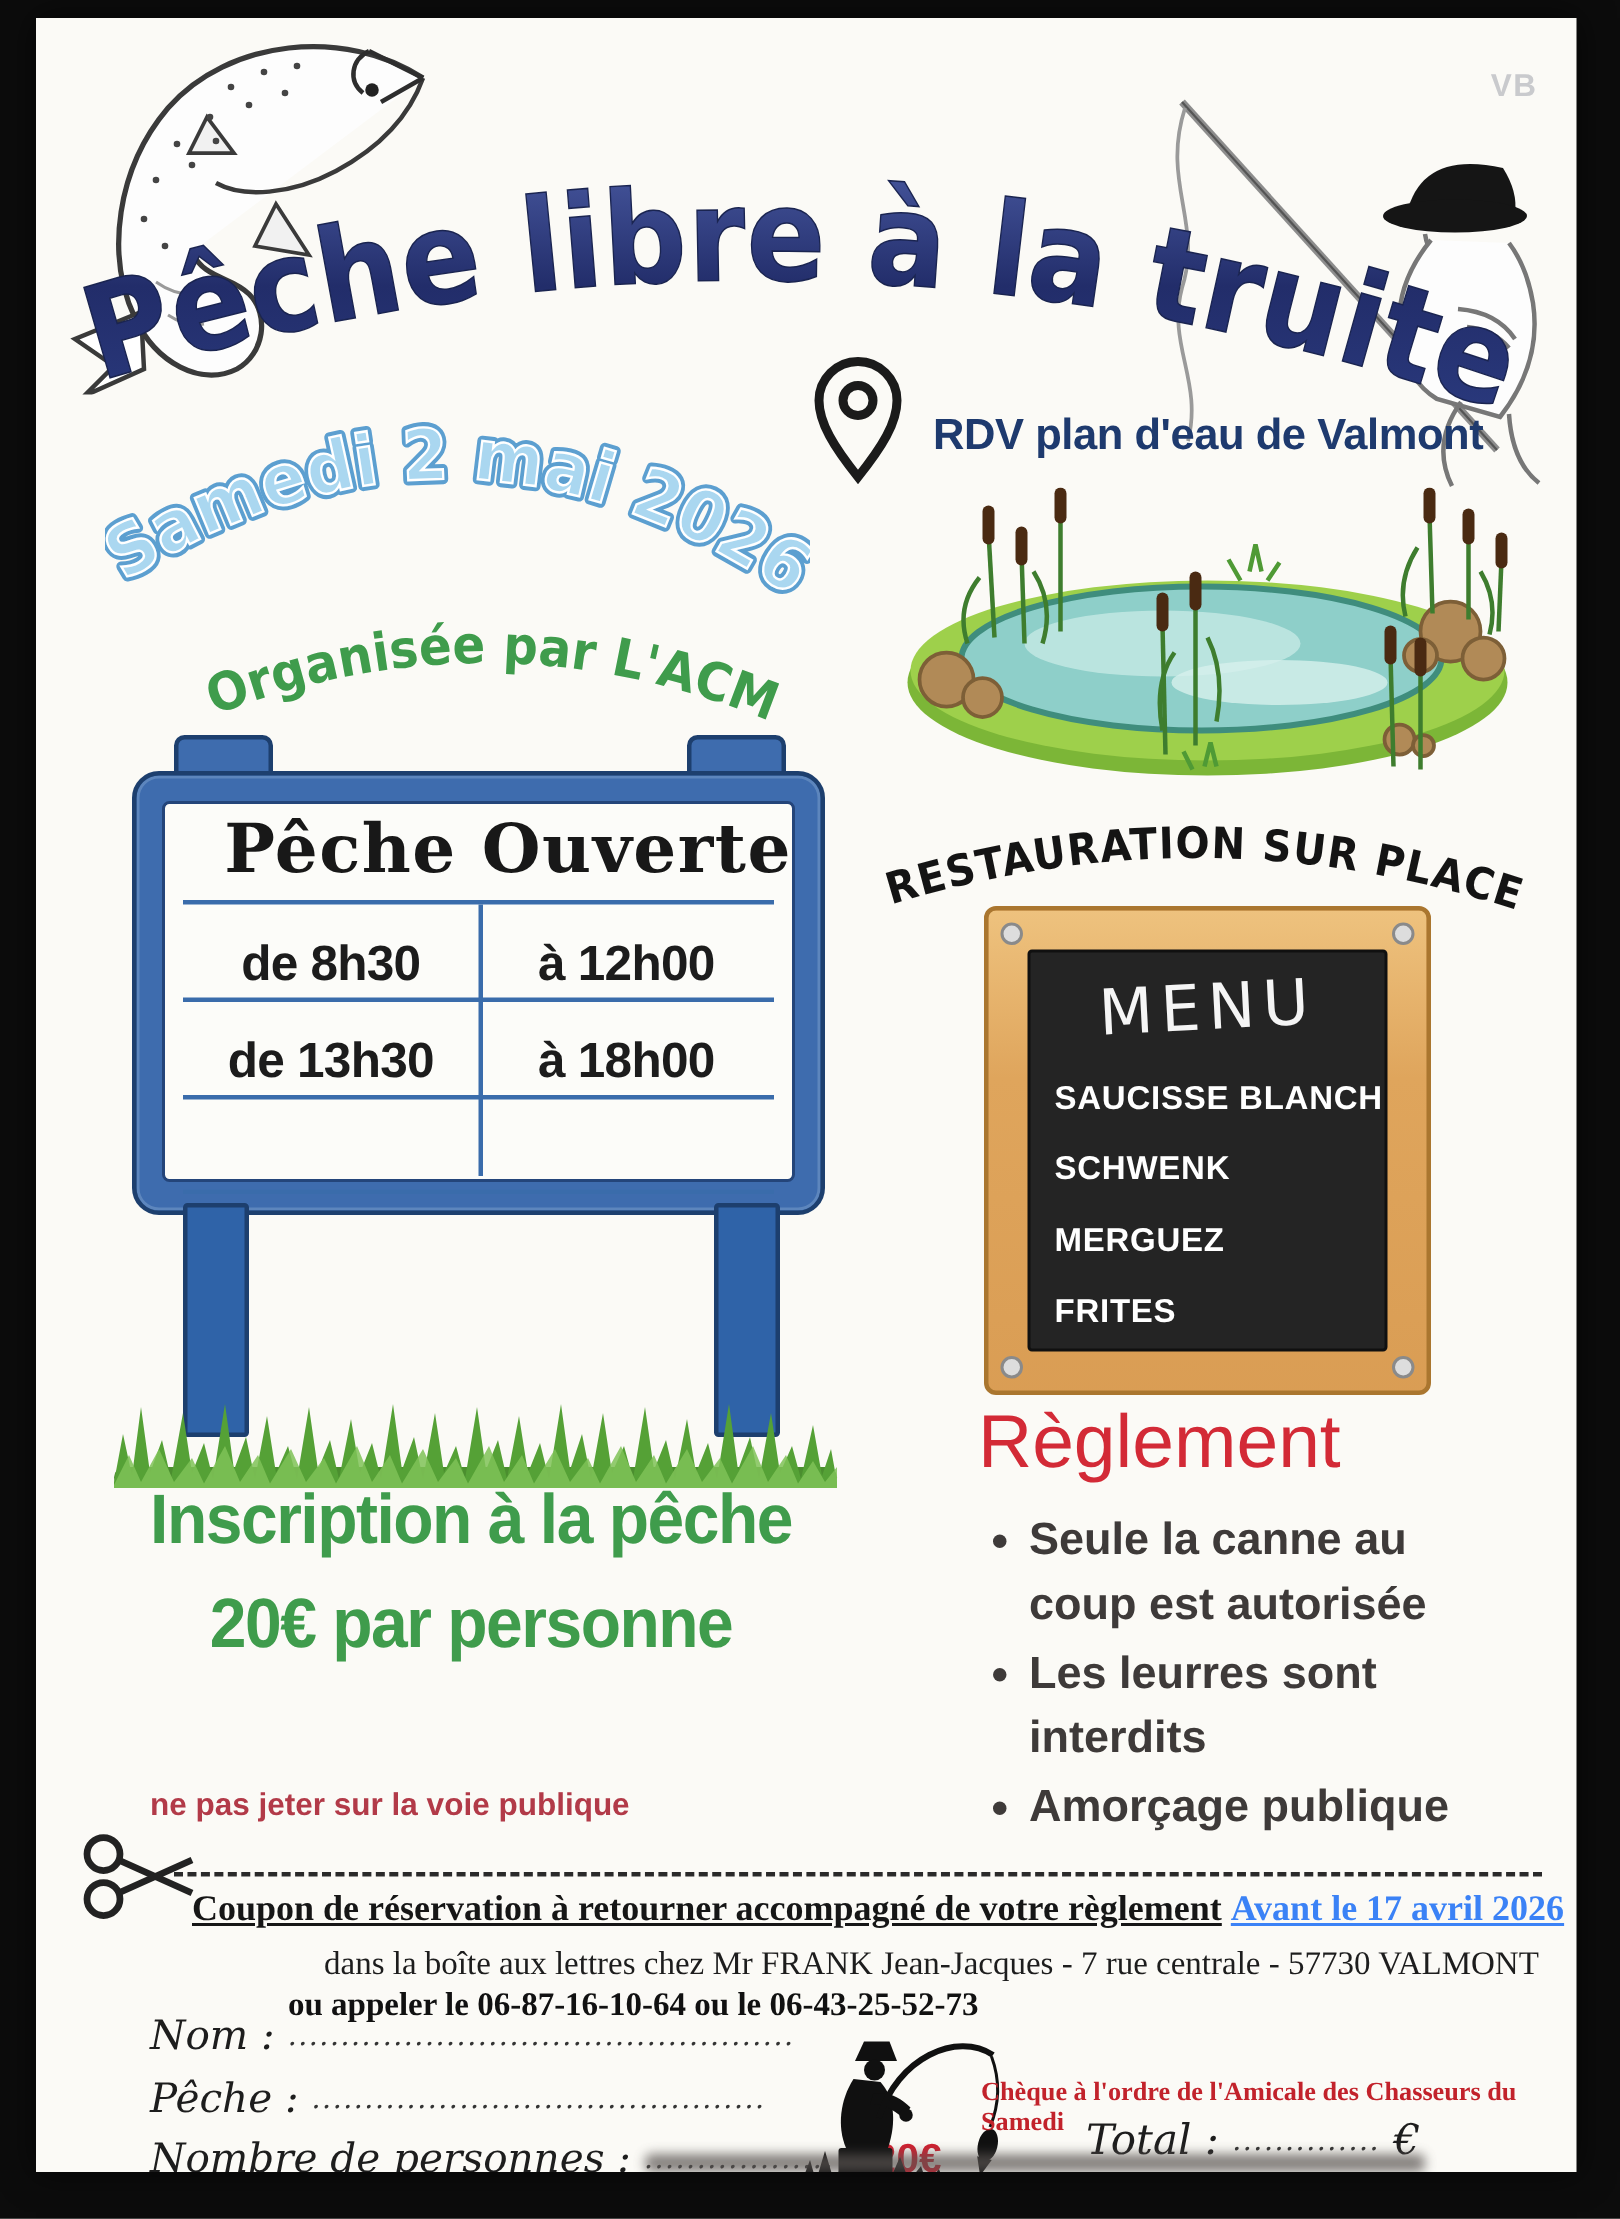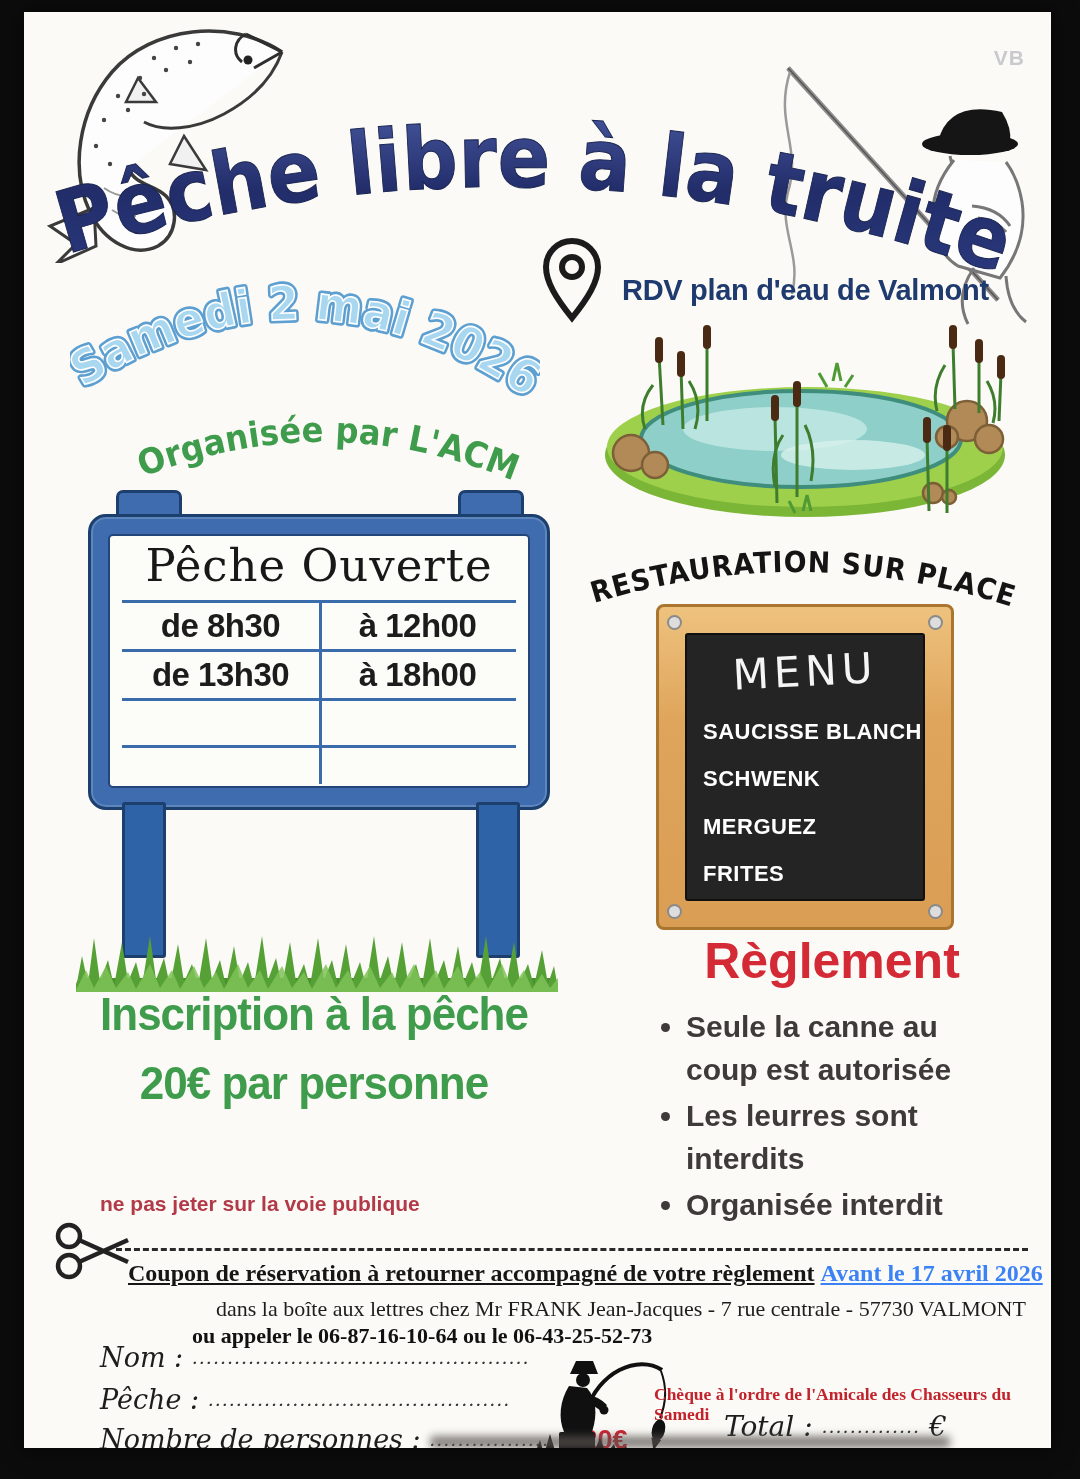--- a/index.html
+++ b/index.html
@@ -10,42 +10,42 @@
   svg text{font-family:"DejaVu Sans",sans-serif;}
   
   .watermark{right:26px;top:34px;color:#c9cacd;font-size:21px;font-weight:bold;letter-spacing:1px;text-align:right;}
   
   .rdv{left:598px;top:262px;width:414px;font-size:29px;font-weight:bold;color:#1e3a6e;letter-spacing:-.3px;}
   
   .sign{left:64px;top:478px;width:462px;height:502px;}
   .sign .tab{position:absolute;top:0;width:60px;height:32px;background:#3e6cae;border:3px solid #1d3f6e;border-radius:7px;}
   .sign .frame{position:absolute;left:0;top:24px;width:456px;height:290px;background:#3e6cae;border:3px solid #1d3f6e;border-radius:18px;box-shadow:inset 0 0 0 2px #5d86bd;}
   .sign .panel{position:absolute;left:20px;top:44px;width:418px;height:250px;background:#fcfcf9;border:2px solid #24457a;border-radius:5px;}
-  .sign-title{margin-top:4px;text-align:center;font-family:"DejaVu Serif",serif;font-size:45px;color:#181818;letter-spacing:1px;line-height:1.15;}
+  .sign-title{margin-top:4px;text-align:right;font-family:"DejaVu Serif",serif;font-size:45px;color:#181818;letter-spacing:1px;line-height:1.15;font-weight:bold;}
   .sign-table{position:absolute;left:12px;right:12px;top:64px;bottom:2px;border-top:3px solid #3a6cab;}
   .sign-vline{position:absolute;left:50%;top:0;bottom:0;width:3px;background:#3a6cab;}
-  .sign-row{height:46px;border-bottom:3px solid #3a6cab;display:flex;}
+  .sign-row{height:46px;border-bottom:3px solid #3a6cab;display:flex;margin-top:16px;}
   .sign-row.empty1{height:44px;}
   .sign-row.empty2{height:46px;border-bottom:none;}
   .sign-cell{width:50%;display:flex;align-items:center;justify-content:center;
     font-size:33px;font-weight:bold;color:#1c1c1c;letter-spacing:-.5px;}
   .post{position:absolute;top:312px;width:38px;height:150px;background:#2f63a8;border:3px solid #1d3f6e;border-radius:3px;}
   
   .inscription{left:30px;top:972px;width:520px;text-align:center;color:#3f9c4c;font-weight:bold;
     font-size:44px;line-height:1.47;letter-spacing:-1px;transform:scaleY(1.06);}
   
   .board{left:632px;top:592px;width:292px;height:320px;background:linear-gradient(180deg,#eec27e 0%,#dfa55c 35%,#d1904444 100%),#dda25a;border:3px solid #aa762f;border-radius:8px;}
   .board-inner{position:absolute;left:26px;top:26px;right:26px;bottom:26px;background:#242424;border:2px solid #101010;border-radius:3px;overflow:hidden;}
   .screw{position:absolute;width:11px;height:11px;border-radius:50%;background:#dddddd;border:2px solid #8a8a8a;}
   .menu-title{margin-top:12px;text-align:center;color:#f5f5f5;font-size:42px;letter-spacing:5px;transform:rotate(-3deg);font-family:"DejaVu Sans",sans-serif;}
   .menu-items{margin:12px 0 0 16px;}
   .menu-item{color:#fff;font-weight:bold;font-size:22px;letter-spacing:.5px;line-height:2.15;white-space:nowrap;}
   
   .reglement{left:628px;top:920px;width:360px;}
-  .reglement h2{margin:0;text-align:center;color:#d32a36;font-size:50px;font-weight:bold;font-family:"Liberation Sans",sans-serif;}
+  .reglement h2{margin:0;text-align:left;color:#d32a36;font-size:50px;font-weight:normal;font-family:"Liberation Sans",sans-serif;}
   .reglement ul{margin:16px 0 0 8px;padding-left:26px;}
   .reglement li{font-size:30px;font-weight:bold;color:#3e3a39;line-height:1.42;margin-bottom:4px;}
   
   .no-litter{left:76px;top:1180px;font-size:21px;font-weight:bold;color:#b23a48;}
   .cutline{left:92px;top:1236px;width:912px;border-top:3px dashed #2a2a2a;}
   .coupon-h{left:104px;top:1248px;width:910px;font-family:"Liberation Serif",serif;font-size:24px;white-space:nowrap;}
   .coupon-h .main{font-weight:bold;color:#161616;text-decoration:underline;}
   .coupon-h .deadline{font-weight:bold;color:#3b82f6;text-decoration:underline;}
   .coupon-l2{left:168px;top:1284px;font-family:"Liberation Serif",serif;font-size:22px;color:#1d1d1d;white-space:nowrap;margin-left:24px;}
   .coupon-l3{left:168px;top:1311px;font-family:"Liberation Serif",serif;font-size:22px;font-weight:bold;color:#111;white-space:nowrap;}
@@ -242,21 +242,21 @@
   <div class="abs inscription">
     <div>Inscription à la pêche</div>
     <div>20€ par personne</div>
   </div>
 
   <div class="abs reglement">
     <h2>Règlement</h2>
     <ul>
       <li>Seule la canne au coup est autorisée</li>
       <li>Les leurres sont interdits</li>
-      <li>Organisée interdit</li>
+      <li>Amorçage publique</li>
     </ul>
   </div>
 
   <div class="abs no-litter">ne pas jeter sur la voie publique</div>
 
   <svg class="abs" style="left:28px;top:1198px" width="82" height="80" viewBox="0 0 82 80">
     <g stroke="#222" fill="none" stroke-width="4.5">
       <circle cx="17" cy="26" r="11"></circle>
         <circle cx="17" cy="56" r="11"></circle>
       <path d="M 27,30 L 76,52 M 27,52 L 76,30"></path>

